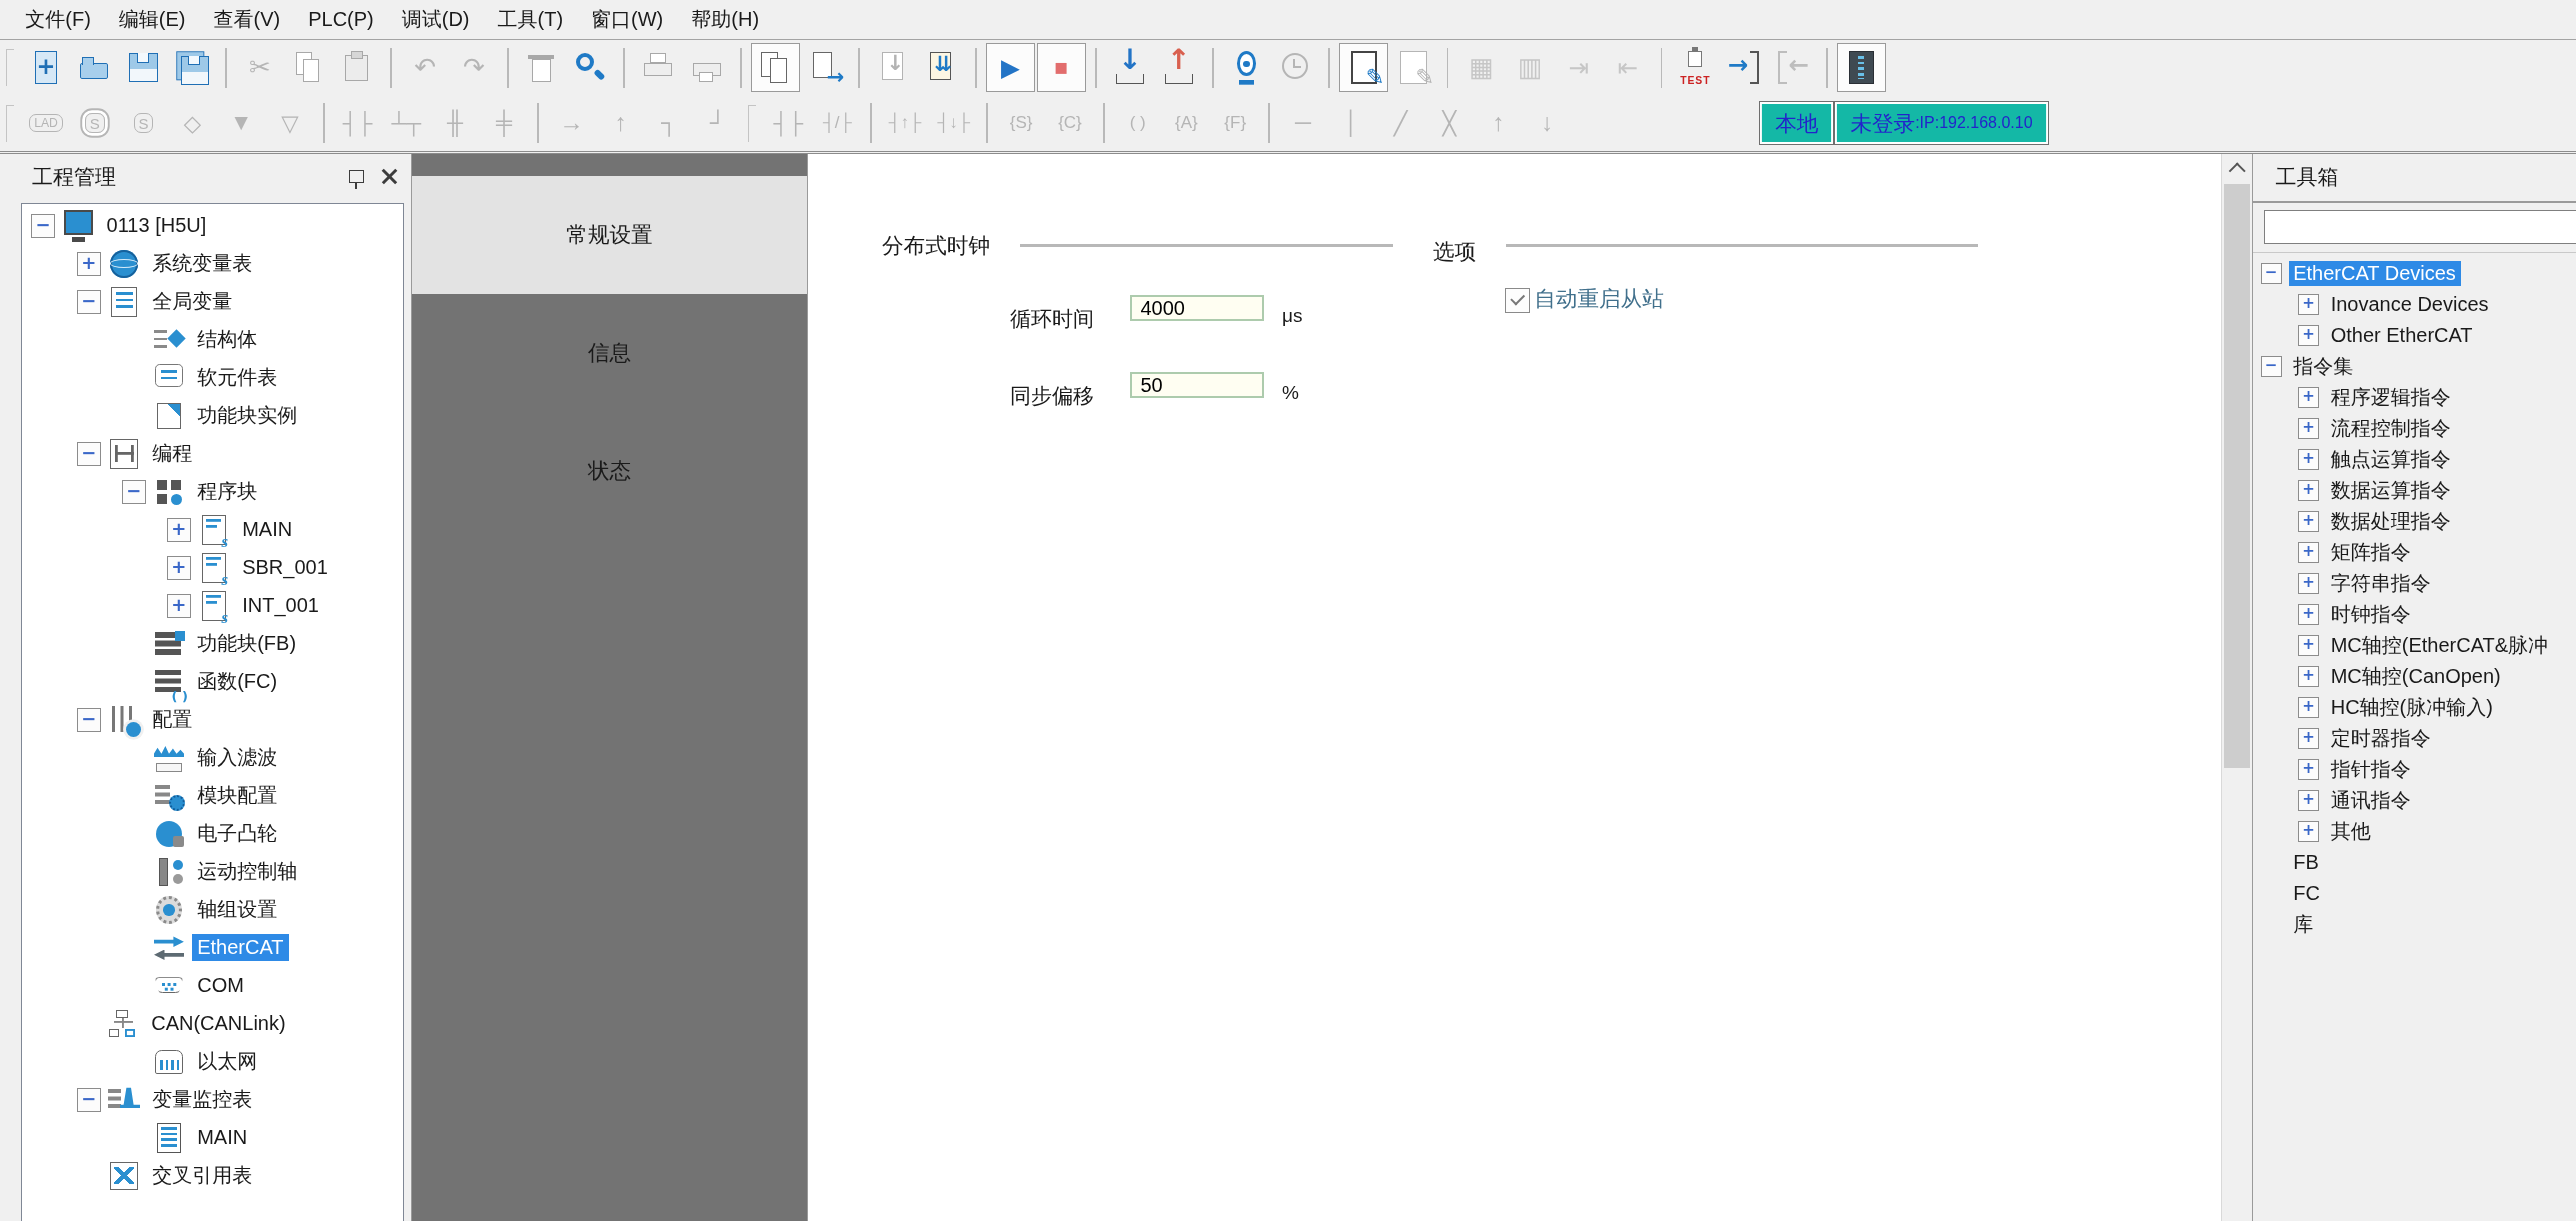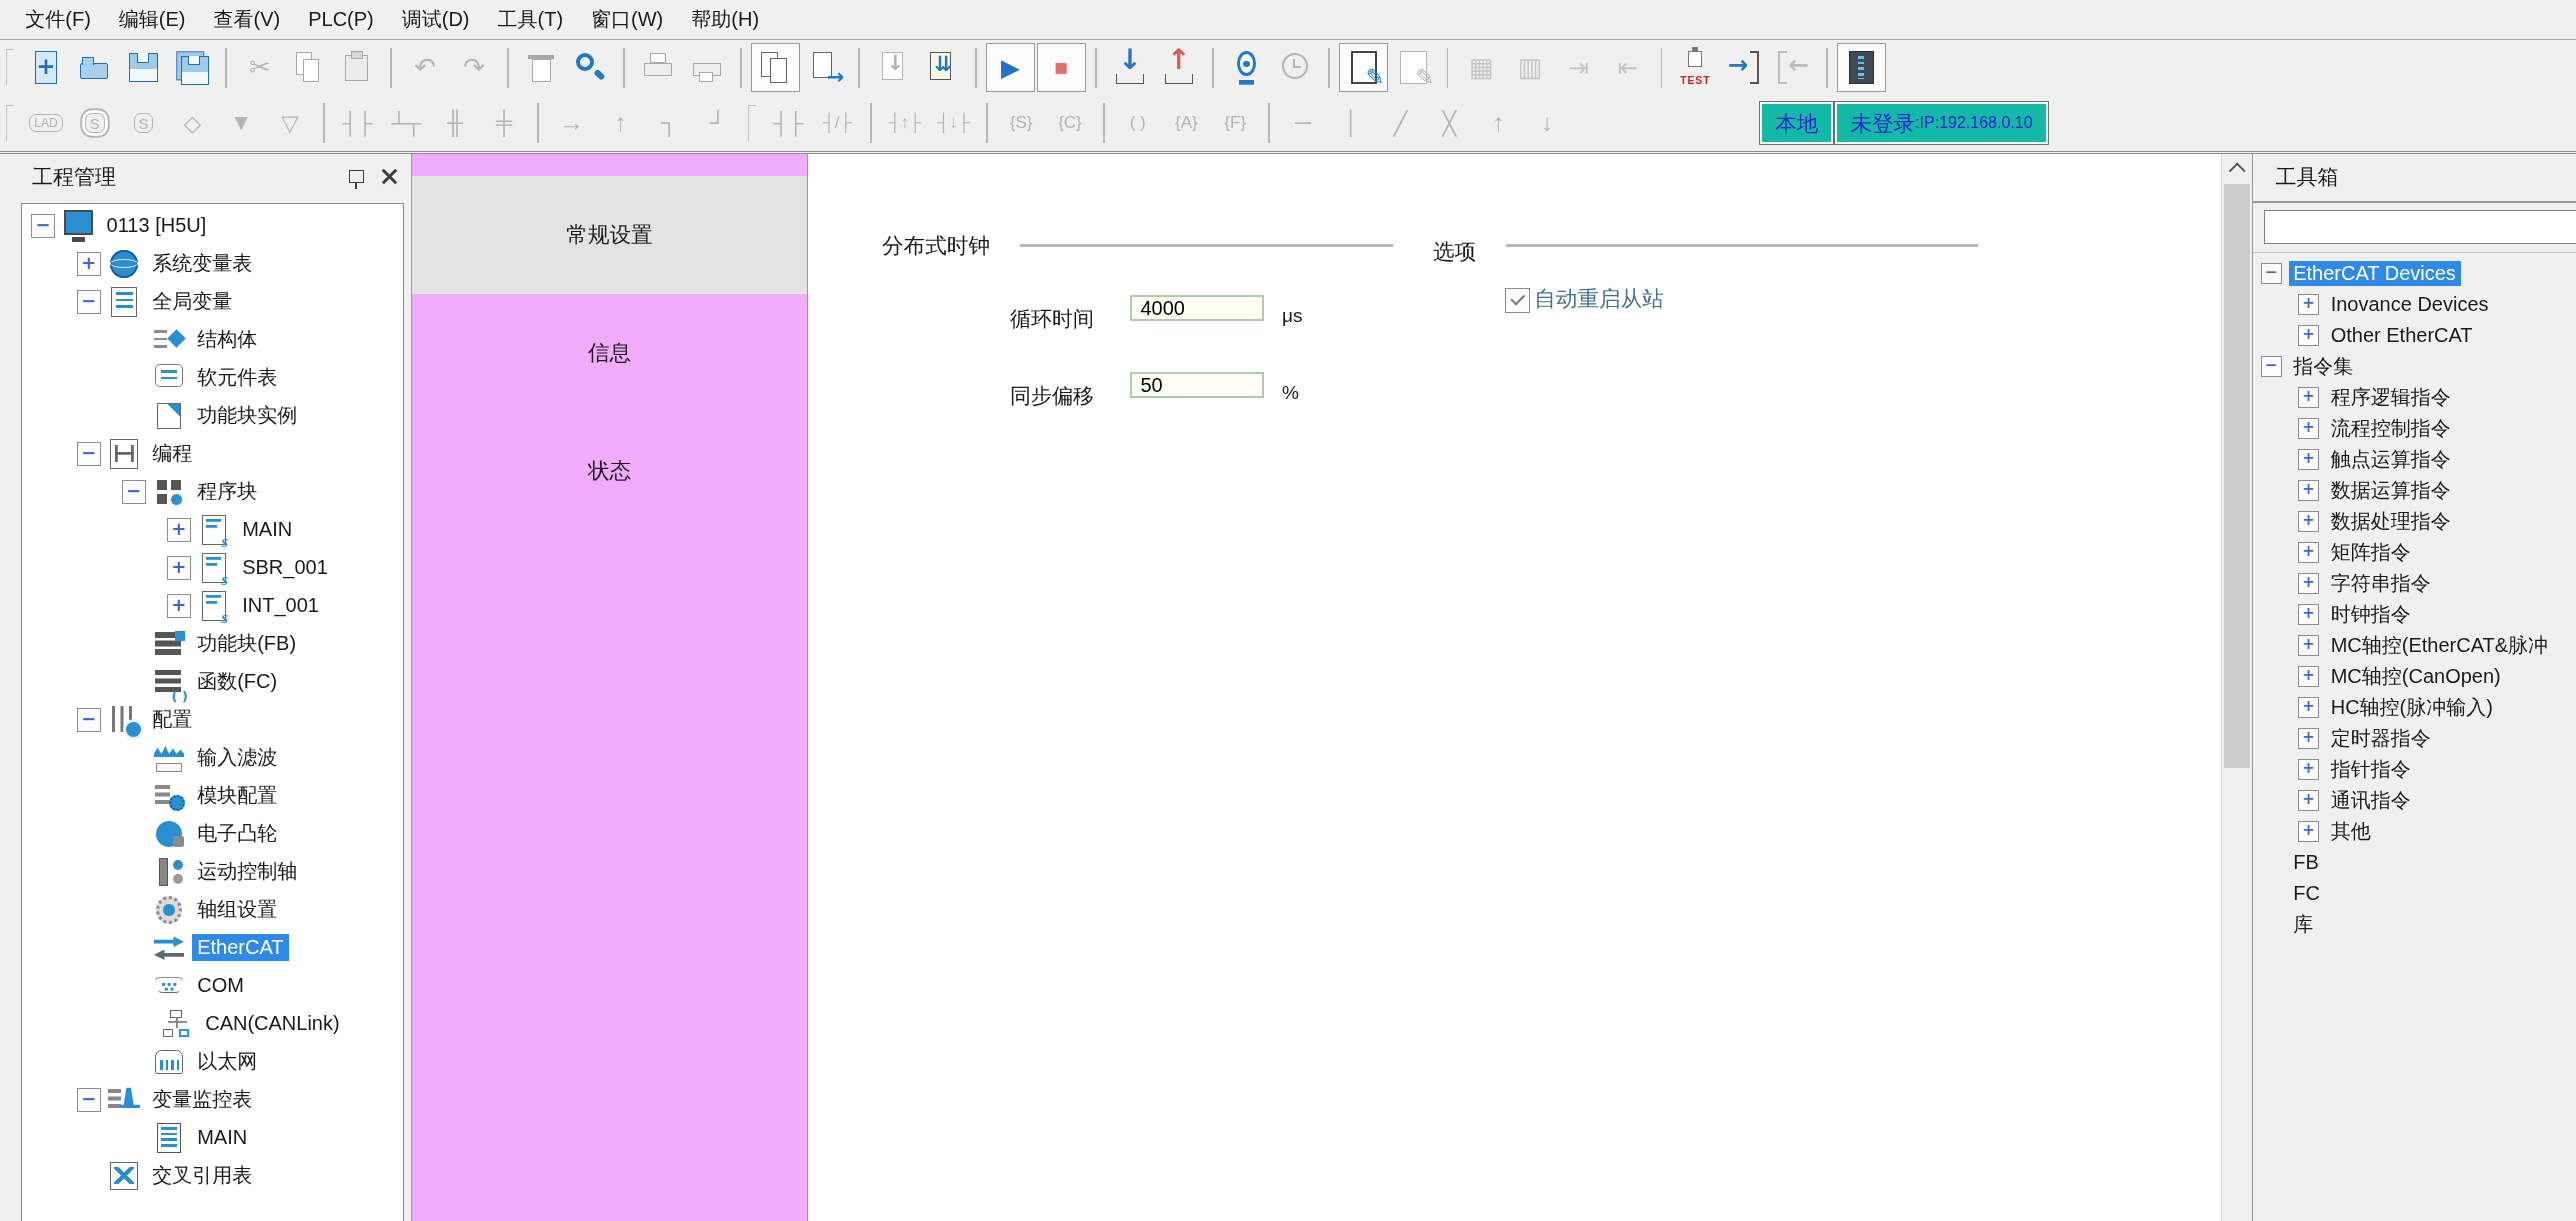--- a/index.html
+++ b/index.html
@@ -165,21 +165,21 @@
   .watch-icon::after{left:13px;top:2.8px;width:20px;height:22.6px;background:#2a8fd0;
       clip-path:polygon(0 80%,18% 80%,32% 5%,55% 5%,68% 80%,100% 80%,100% 95%,0 95%);}
   .table-doc-icon::before{inset:0.9px 4.7px;background:#fff;border:1.9px solid #555;}
   .table-doc-icon::after{left:9.4px;right:9.4px;top:5.6px;bottom:5.6px;background:repeating-linear-gradient(#2a8fd0 0 2.8px,transparent 2.8px 5.6px);}
   .crossref-icon::before{inset:1.9px 2.8px;border:1.9px solid #666;background:#fff;}
   .crossref-icon::after{left:6.6px;right:6.6px;top:7.5px;bottom:7.5px;background:
       linear-gradient(45deg,transparent 43%,#2a8fd0 43% 57%,transparent 57%),
       linear-gradient(-45deg,transparent 43%,#2a8fd0 43% 57%,transparent 57%);}
 
   
-  #navcol{width:396px;flex:none;background:#f0abfc;border-right:1.9px solid #9a9a9a;padding-top:21.6px;box-sizing:border-box;}
+  #navcol{width:396px;flex:none;background:#737373;border-right:1.9px solid #9a9a9a;padding-top:21.6px;box-sizing:border-box;}
   .navtab{height:118px;display:flex;align-items:center;justify-content:center;font-size:21.6px;}
   .navtab.sel{background:#e3e3e3;}
 
   
   #content{flex:1;background:#fff;position:relative;overflow:hidden;}
   .gtitle{position:absolute;font-size:21.6px;}
   .grule{position:absolute;height:2.8px;background:#b8b8b8;}
   .flabel{position:absolute;font-size:21px;}
   .finput{position:absolute;width:134px;height:26px;box-sizing:border-box;border:2.8px solid #adcbad;
           background:#fffef2;font-size:20px;padding:0 8.5px;font-family:"Liberation Sans","DejaVu Sans",sans-serif;}
@@ -571,21 +571,21 @@
           <div class="trow sel" style="padding-left: 100px;">
             <span class="xslot"></span>
             <span class="ti ethercat-icon"></span>
             <span class="tlabel">EtherCAT</span>
           </div>
           <div class="trow" style="padding-left: 100px;">
             <span class="xslot"></span>
             <span class="ti serial-icon"></span>
             <span class="tlabel">COM</span>
           </div>
-          <div class="trow" style="padding-left: 108px;">
+          <div class="trow" style="padding-left: 54px;">
             <span class="xslot"></span>
             <span class="ti network-icon"></span>
             <span class="tlabel">CAN(CANLink)</span>
           </div>
           <div class="trow" style="padding-left: 100px;">
             <span class="xslot"></span>
             <span class="ti ethernet-icon"></span>
             <span class="tlabel">以太网</span>
           </div>
           <div class="trow" style="padding-left: 55px;">

